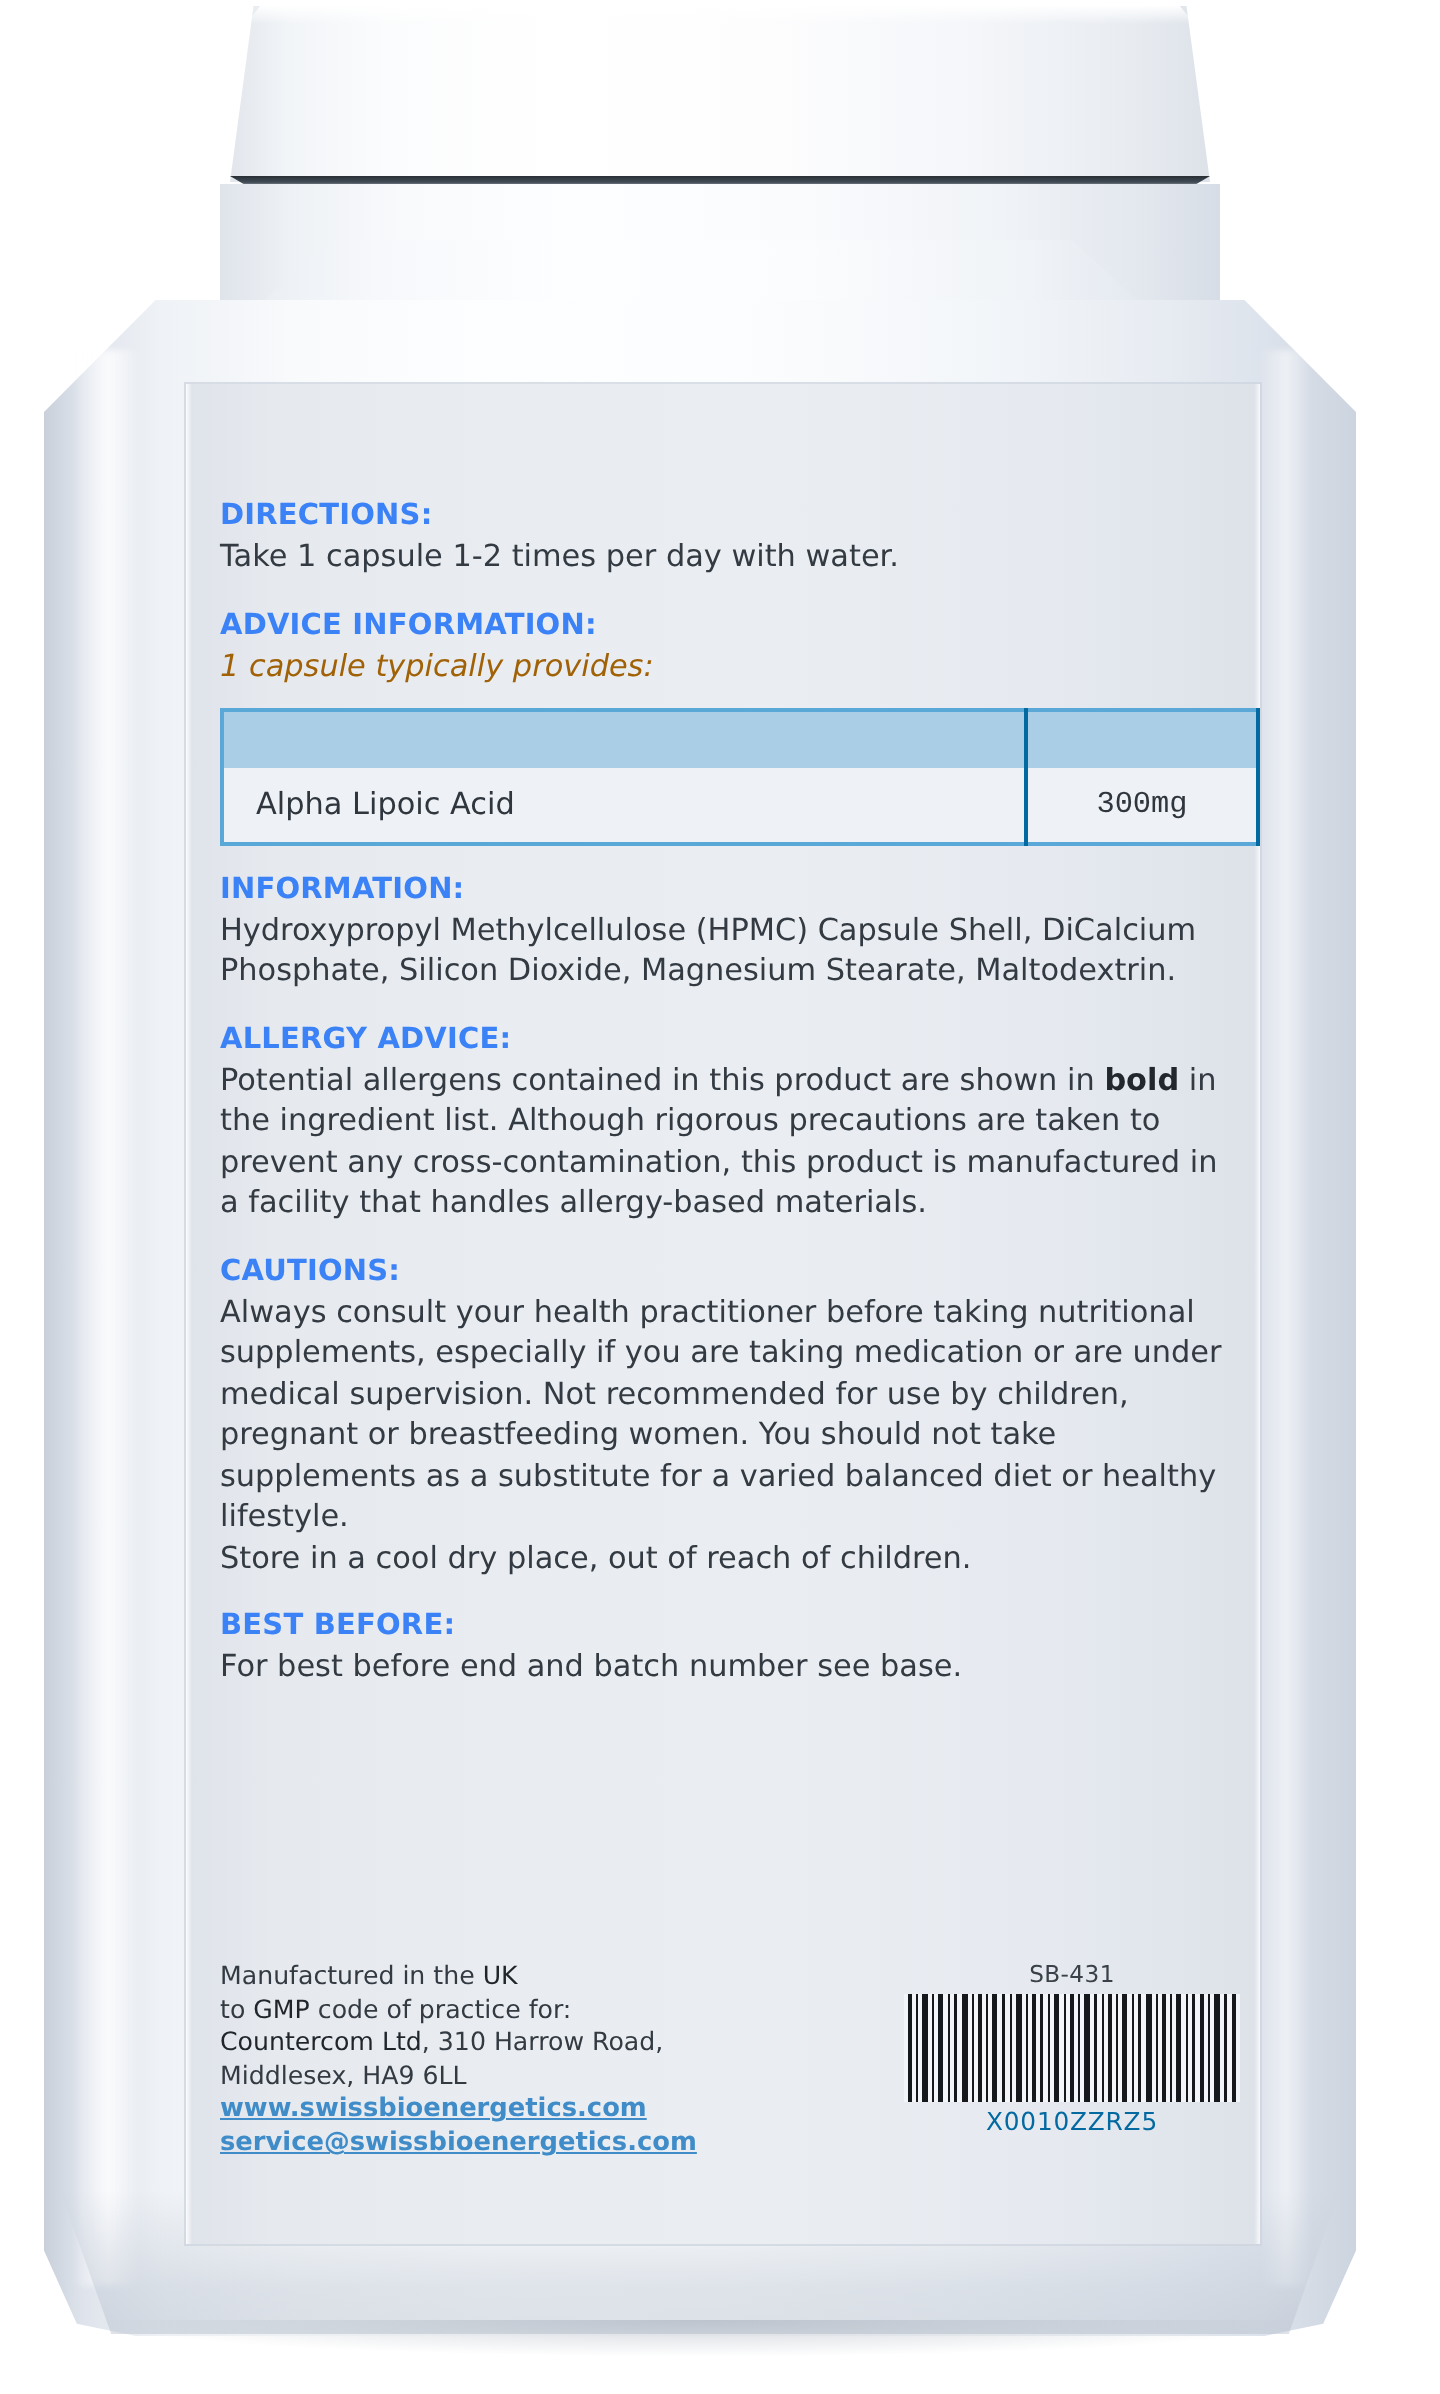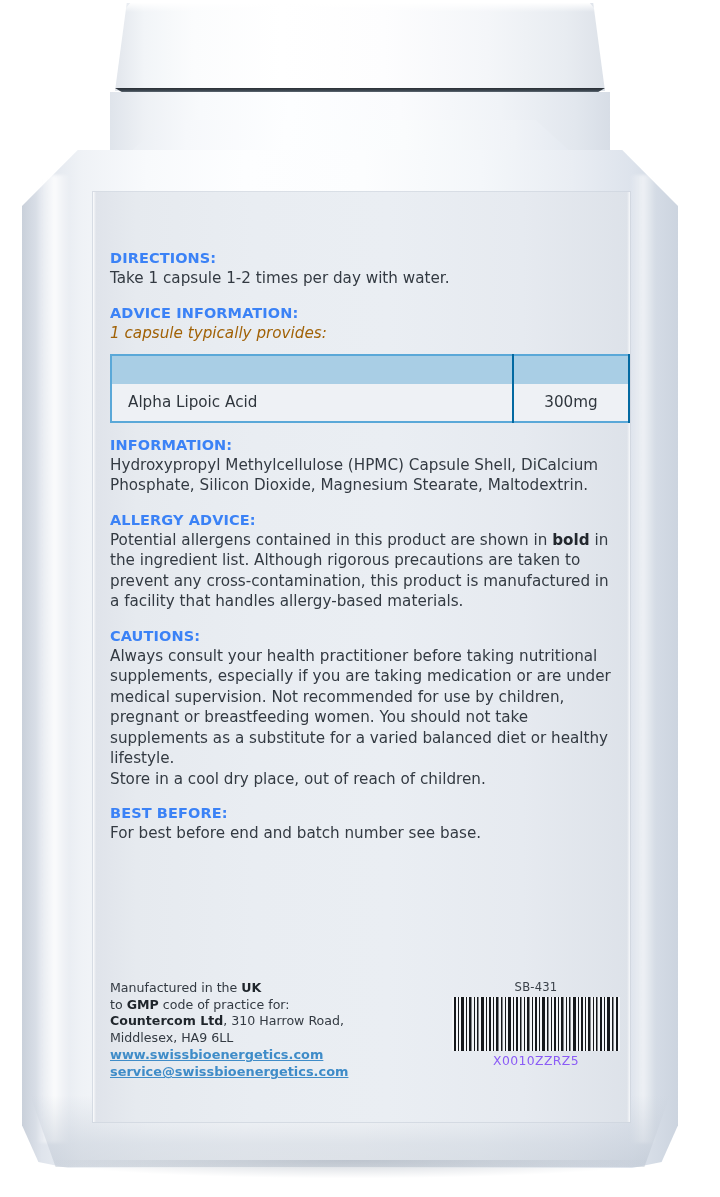--- a/index.html
+++ b/index.html
@@ -213,38 +213,38 @@
     background: #a9cee5;
   }
   .nutri-table tbody td {
     height: 37px;
     background: #eef1f5;
     font-size: 15.2px;
     color: #2f363d;
     vertical-align: middle;
   }
   .col-name { width: 384px; text-align: left; padding-left: 16px !important; }
-  .col-amt  { width: 114px; text-align: center; }
+  .col-amt  { width: 114px; text-align: center; font-family: Liberation Mono, monospace; }
 
   
   .footer {
     position: absolute;
     left: 110px;
     top: 980px;
     width: 510px;
     display: flex;
     justify-content: space-between;
     align-items: flex-start;
   }
   .mfr {
     font-size: 12.6px;
     line-height: 16.6px;
     color: #333a42;
   }
-  .mfr b { font-weight: 700; color: #1f252b; text-align: center; }
+  .mfr b { font-weight: 400; color: #1f252b; text-align: center; }
   .mfr .link {
     color: #3f8cc8;
     font-weight: 600;
     font-size: 12.9px;
     line-height: 17px;
     display: block;
   }
 
   .barcode-wrap {
     width: 168px;
@@ -256,21 +256,21 @@
     margin-bottom: 3px;
     letter-spacing: .2px;
   }
   .barcode-bars {
     width: 168px;
     height: 54px;
     display: block;
   }
   .barcode-num {
     font-size: 12.4px;
-    color: #8b5cf6;
+    color: #0369a1;
     margin-top: 2px;
     letter-spacing: .4px;
   }
 </style>
 </head>
 <body>
 
 <div id="bottle-scene">
 
   <div class="cap"></div>

